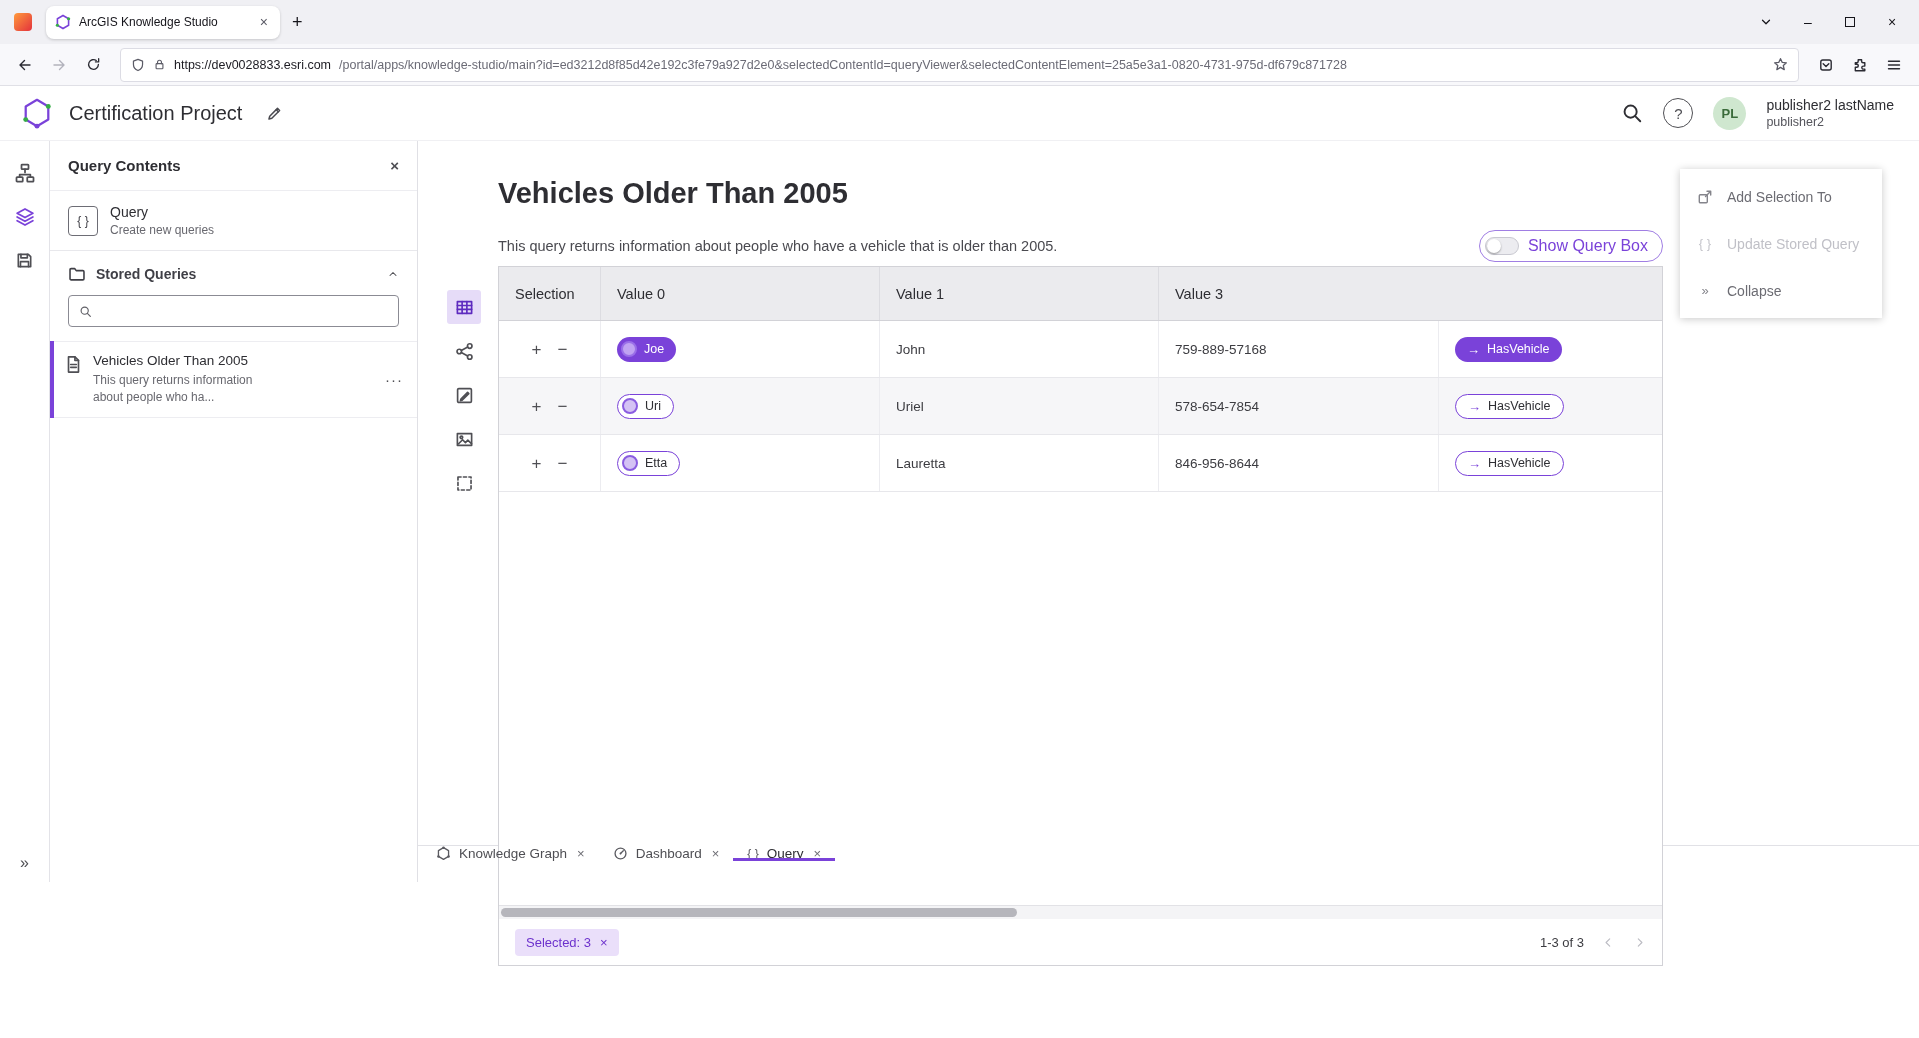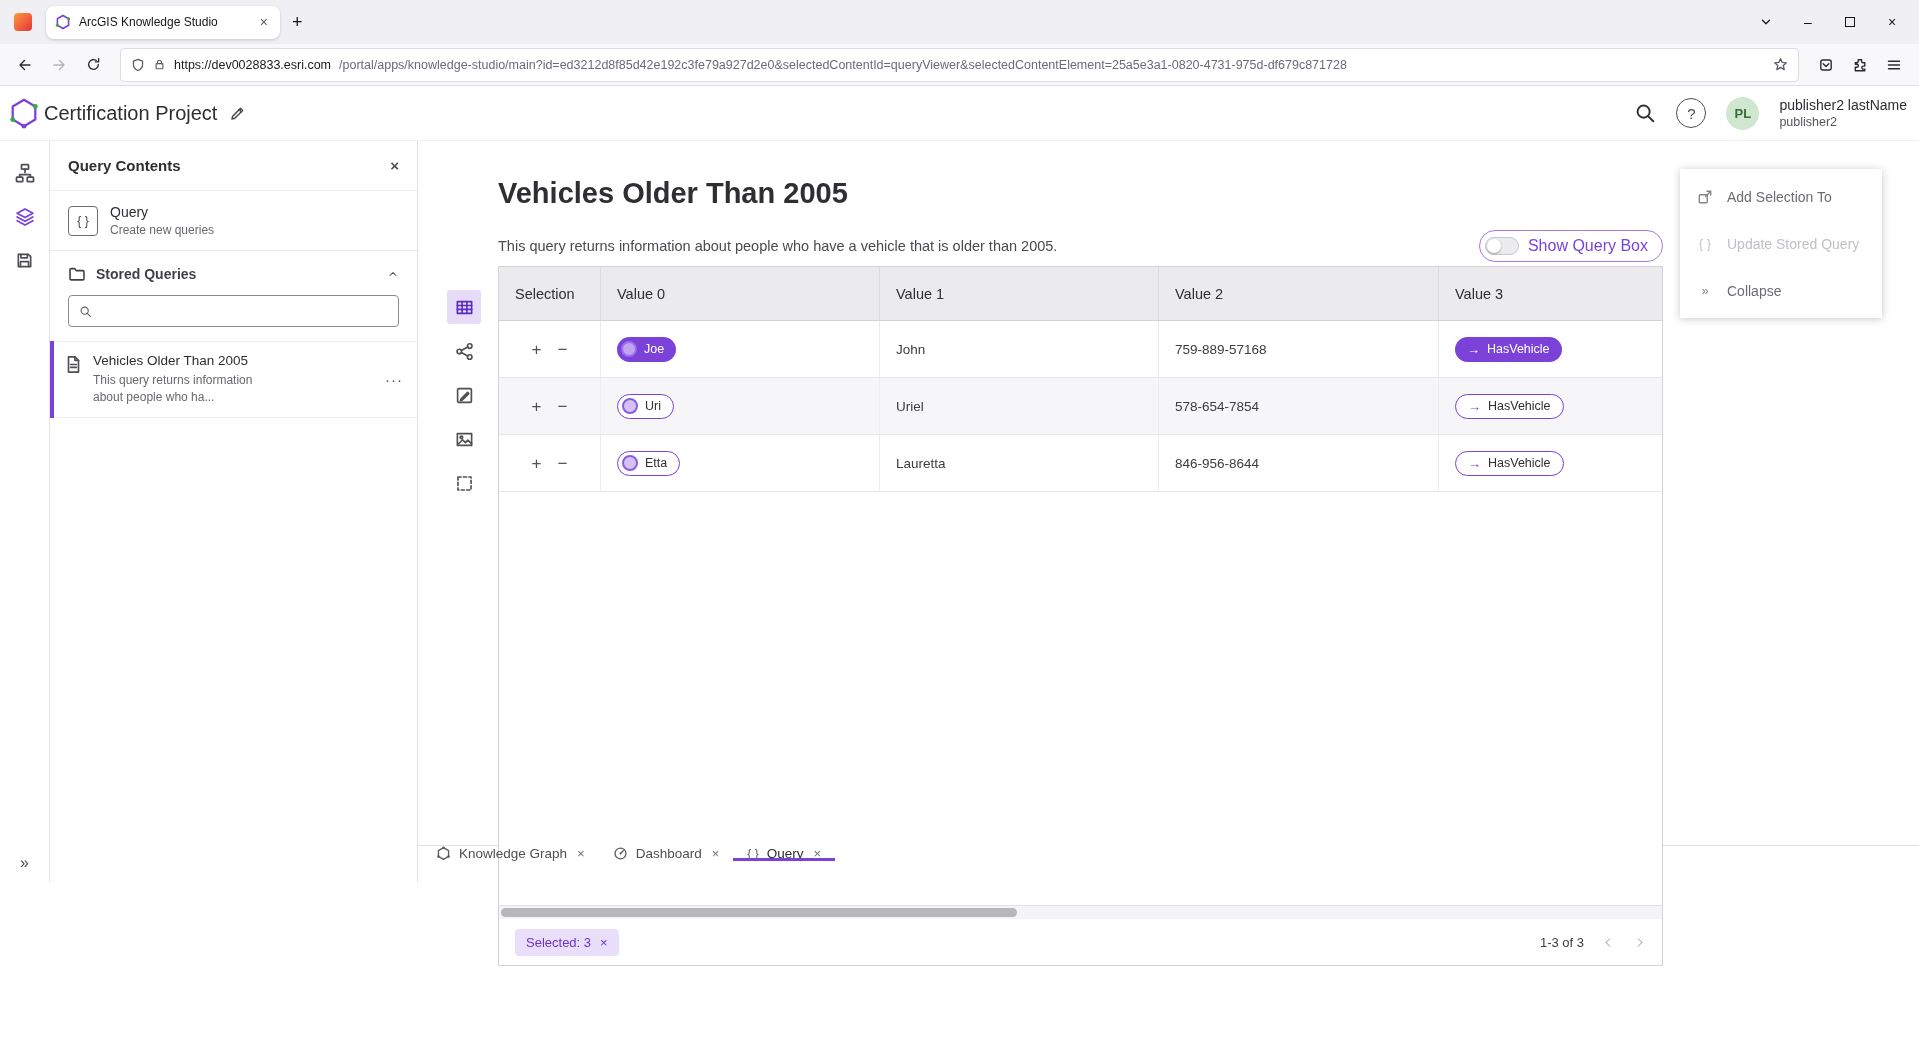--- a/index.html
+++ b/index.html
@@ -35,21 +35,21 @@
   .navbar{height:42px;background:#f8f8fb;border-bottom:1px solid #e0e0e6;display:flex;align-items:center;padding:0 10px;gap:4px;flex:none}
   .nav-ic{width:30px;height:30px;display:flex;align-items:center;justify-content:center;color:#2b2b33;border-radius:4px;flex:none}
   .nav-ic.dim{color:#b2b2bc}
   .urlbar{flex:1;height:31px;background:#fff;border:1px solid #dcdce4;border-radius:4px;display:flex;align-items:center;gap:8px;padding:16px 10px;margin:0 8px;font-size:12.5px;min-width:0}
   .urlbar .ic{color:#5b5b66;flex:none}
   .url-host{color:#1c1b22;white-space:nowrap}
   .url-path{color:#6b6b76;white-space:nowrap;overflow:hidden;text-overflow:ellipsis}
   .url-star{margin-left:auto;color:#5b5b66;flex:none}
 
   
-  .appheader{height:55px;display:flex;align-items:center;padding:0 8px;background:#fff;border-bottom:1px solid #f0f0f3;flex:none}
+  .appheader{height:55px;display:flex;align-items:center;gap:12px;padding:0 21px;background:#fff;border-bottom:1px solid #f0f0f3;flex:none}
   .app-title{font-size:20px;font-weight:500;color:var(--ink);margin-left:4px}
   .edit-ic{color:#4a4a50;margin-left:12px}
   .hdr-right{margin-left:auto;display:flex;align-items:center;gap:20px}
   .circ{width:30px;height:30px;border:1.6px solid #4f4f54;border-radius:50%;display:flex;align-items:center;justify-content:center;font-size:15px;color:#4f4f54}
   .avatar{width:33px;height:33px;border-radius:50%;background:#cfe7cf;color:#3a6b3a;font-weight:700;font-size:13px;display:flex;align-items:center;justify-content:center}
   .user-block{line-height:1.3;padding-right:4px}
   .user-name{font-size:14px;color:var(--ink)}
   .user-alias{font-size:12.5px;color:#55555c}
 
   
@@ -386,21 +386,20 @@
                   <rect class="s" x="2.5" y="2.5" width="11" height="11" stroke-dasharray="2.6 2"></rect>
                 </svg>
             </span>
           </div>
 
           <div class="table-card">
             <div class="t-head">
               <div class="t-hcell c0">Selection</div>
               <div class="t-hcell c1">Value 0</div>
               <div class="t-hcell c2">Value 1</div>
-              <div class="t-hcell c3">Value 2</div>
               <div class="t-hcell c4">Value 3</div>
             </div>
 
             <div class="t-row">
               <div class="t-cell c0 selcell">
                 <span class="pm">+</span>
                 <span class="pm">−</span>
               </div>
               <div class="t-cell c1">
                 <span class="pill filled">

